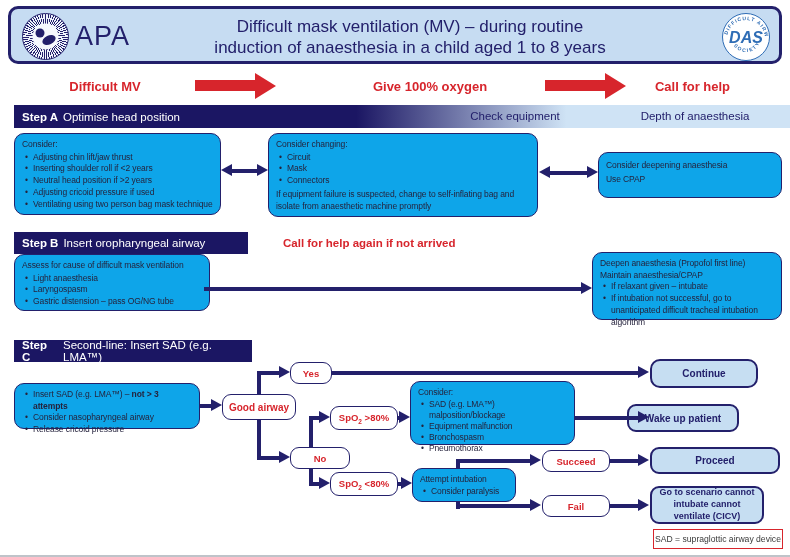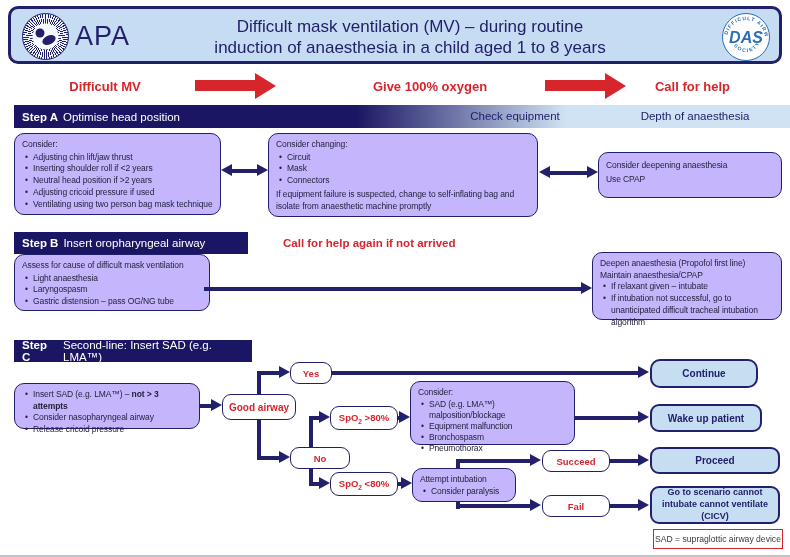--- a/index.html
+++ b/index.html
@@ -28,21 +28,21 @@
       border-left:21px solid #d7252c;}
 
   
   .bar{position:absolute;height:23px;background:#1b1663;color:#fff;font-size:11.5px;
        display:flex;align-items:center;padding-left:8px;box-sizing:border-box;}
   .bar b{margin-right:5px;}
   .bar-grad{background:linear-gradient(90deg,#1b1663 0%,#1b1663 44%,#cfe3f5 71%,#cfe3f5 100%);}
   .bar-label{position:absolute;color:#23206b;font-size:11.5px;text-align:center;top:5px;}
 
   
-  .lav-box{position:absolute;background:#c4b5fd;border:1.5px solid #23206b;border-radius:10px;
+  .lav-box{position:absolute;background:#0ea5e9;border:1.5px solid #23206b;border-radius:10px;
            padding:5px 7px;font-size:8.5px;color:#25233d;line-height:1.38;
            letter-spacing:-0.1px;box-sizing:border-box;}
   .lav-box .bt{margin-bottom:1px;}
   .lav-box .li{position:relative;padding-left:11px;}
   .lav-box .li::before{content:"•";position:absolute;left:3px;}
   .lav-box .note{margin-top:2px;}
   .decision{position:absolute;background:#fff;border:1.6px solid #23206b;border-radius:9px;
             color:#d7252c;font-weight:bold;font-size:9.5px;display:flex;align-items:center;
             justify-content:center;text-align:center;box-sizing:border-box;}
   .decision sub{font-size:6.5px;}
@@ -187,23 +187,23 @@
     <div class="li">Bronchospasm</div>
     <div class="li">Pneumothorax</div>
   </div>
 
   <div class="lav-box" style="left:412px;top:468px;width:104px;height:34px;">
     <div>Attempt intubation</div>
     <div class="li">Consider paralysis</div>
   </div>
 
   <div class="terminal" style="left:650px;top:359px;width:108px;height:29px;border-radius:10px;">Continue</div>
-  <div class="terminal" style="left:650px;top:404px;width:112px;height:28px;">Wake up patient</div>
+  <div class="terminal" style="left:627px;top:404px;width:112px;height:28px;">Wake up patient</div>
   <div class="terminal" style="left:650px;top:447px;width:130px;height:27px;">Proceed</div>
-  <div class="terminal small" style="left:650px;top:486px;width:130px;height:38px;">Go to scenario cannot intubate cannot ventilate (CICV)</div>
+  <div class="terminal small" style="left:650px;top:486px;width:114px;height:38px;">Go to scenario cannot intubate cannot ventilate (CICV)</div>
 
   <div class="legend" style="left:653px;top:529px;width:130px;height:20px;">SAD = supraglottic airway device</div>
 
   <div>
 
     <div class="arr-l" style="left:221px;top:164px;"></div>
     <div class="hline" style="left:230px;top:169px;width:29px;"></div>
     <div class="arr-r" style="left:257px;top:164px;"></div>
 
     <div class="arr-l" style="left:539px;top:166px;"></div>

